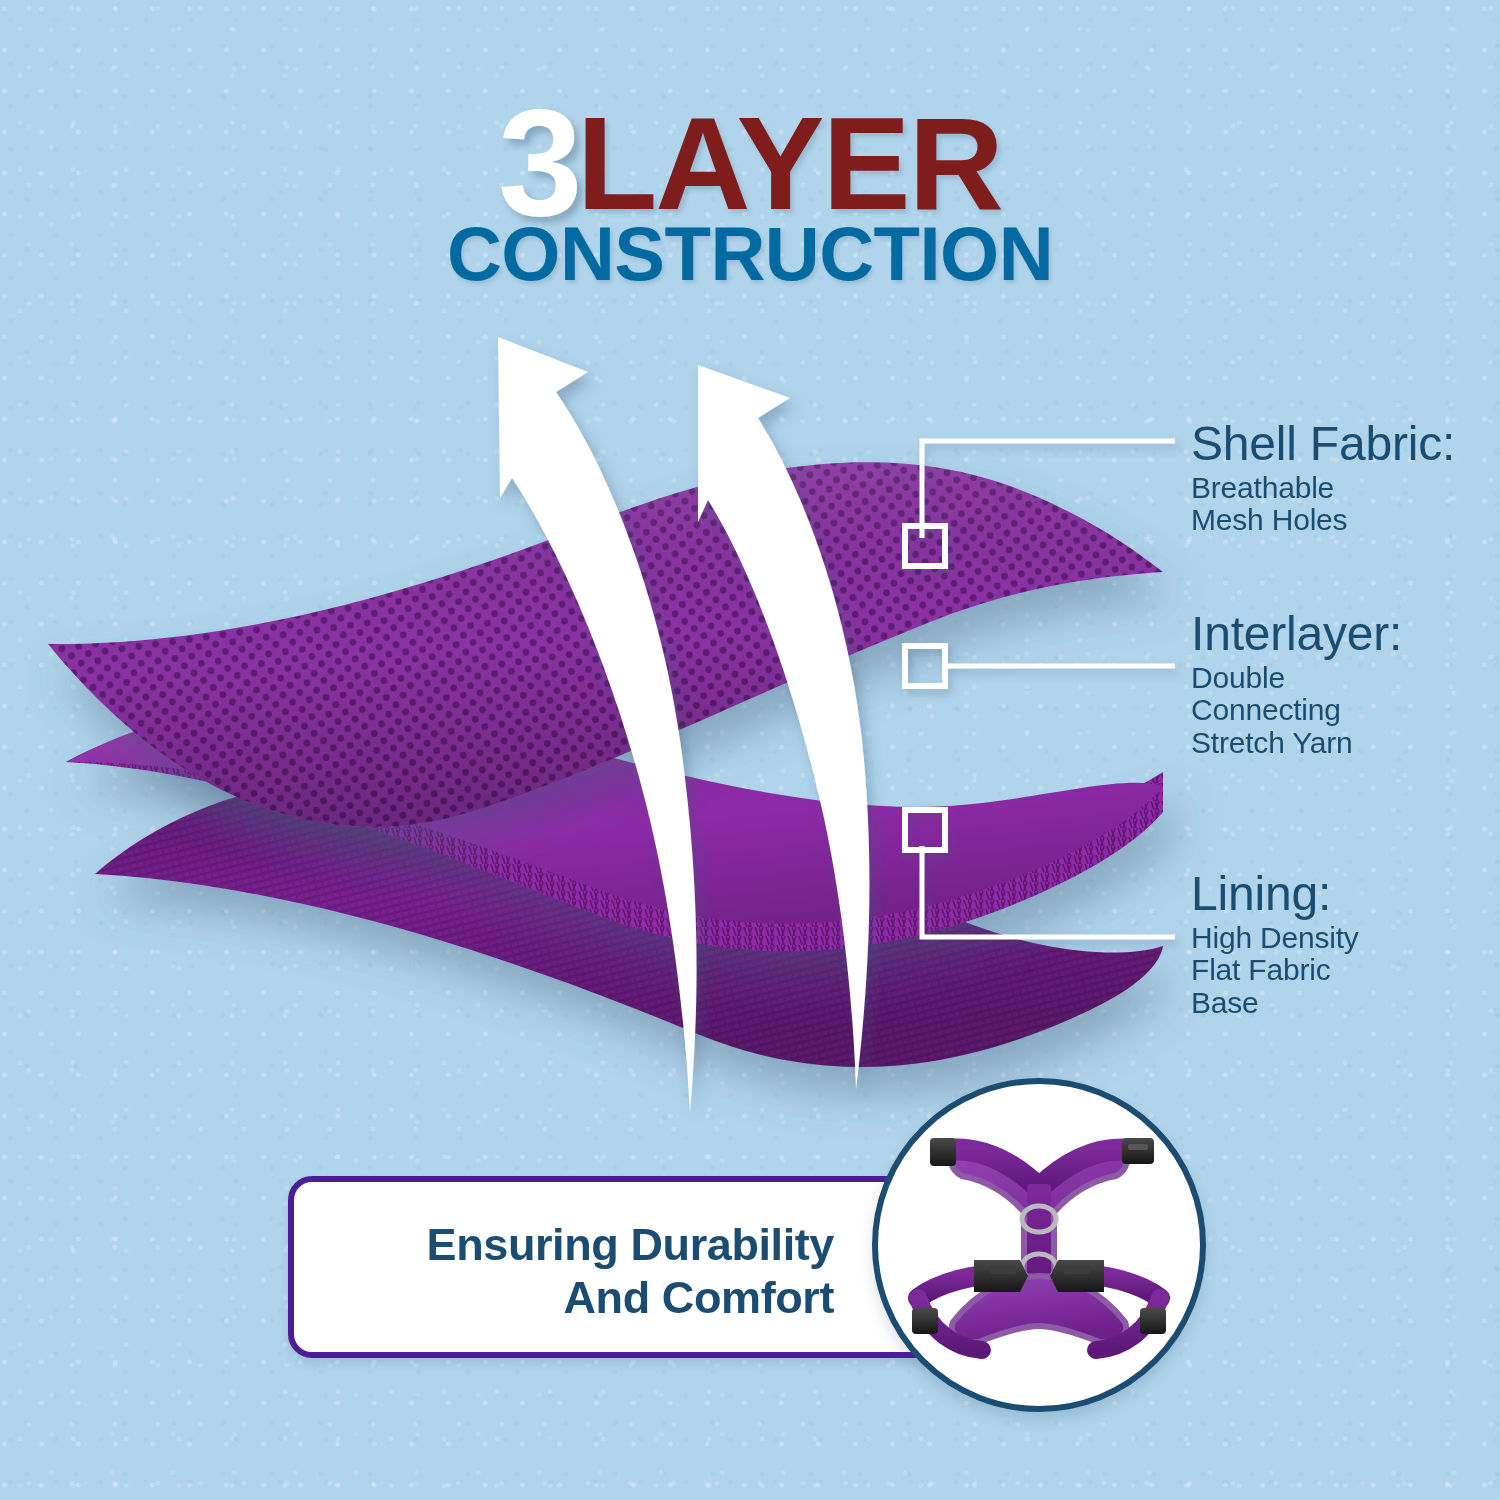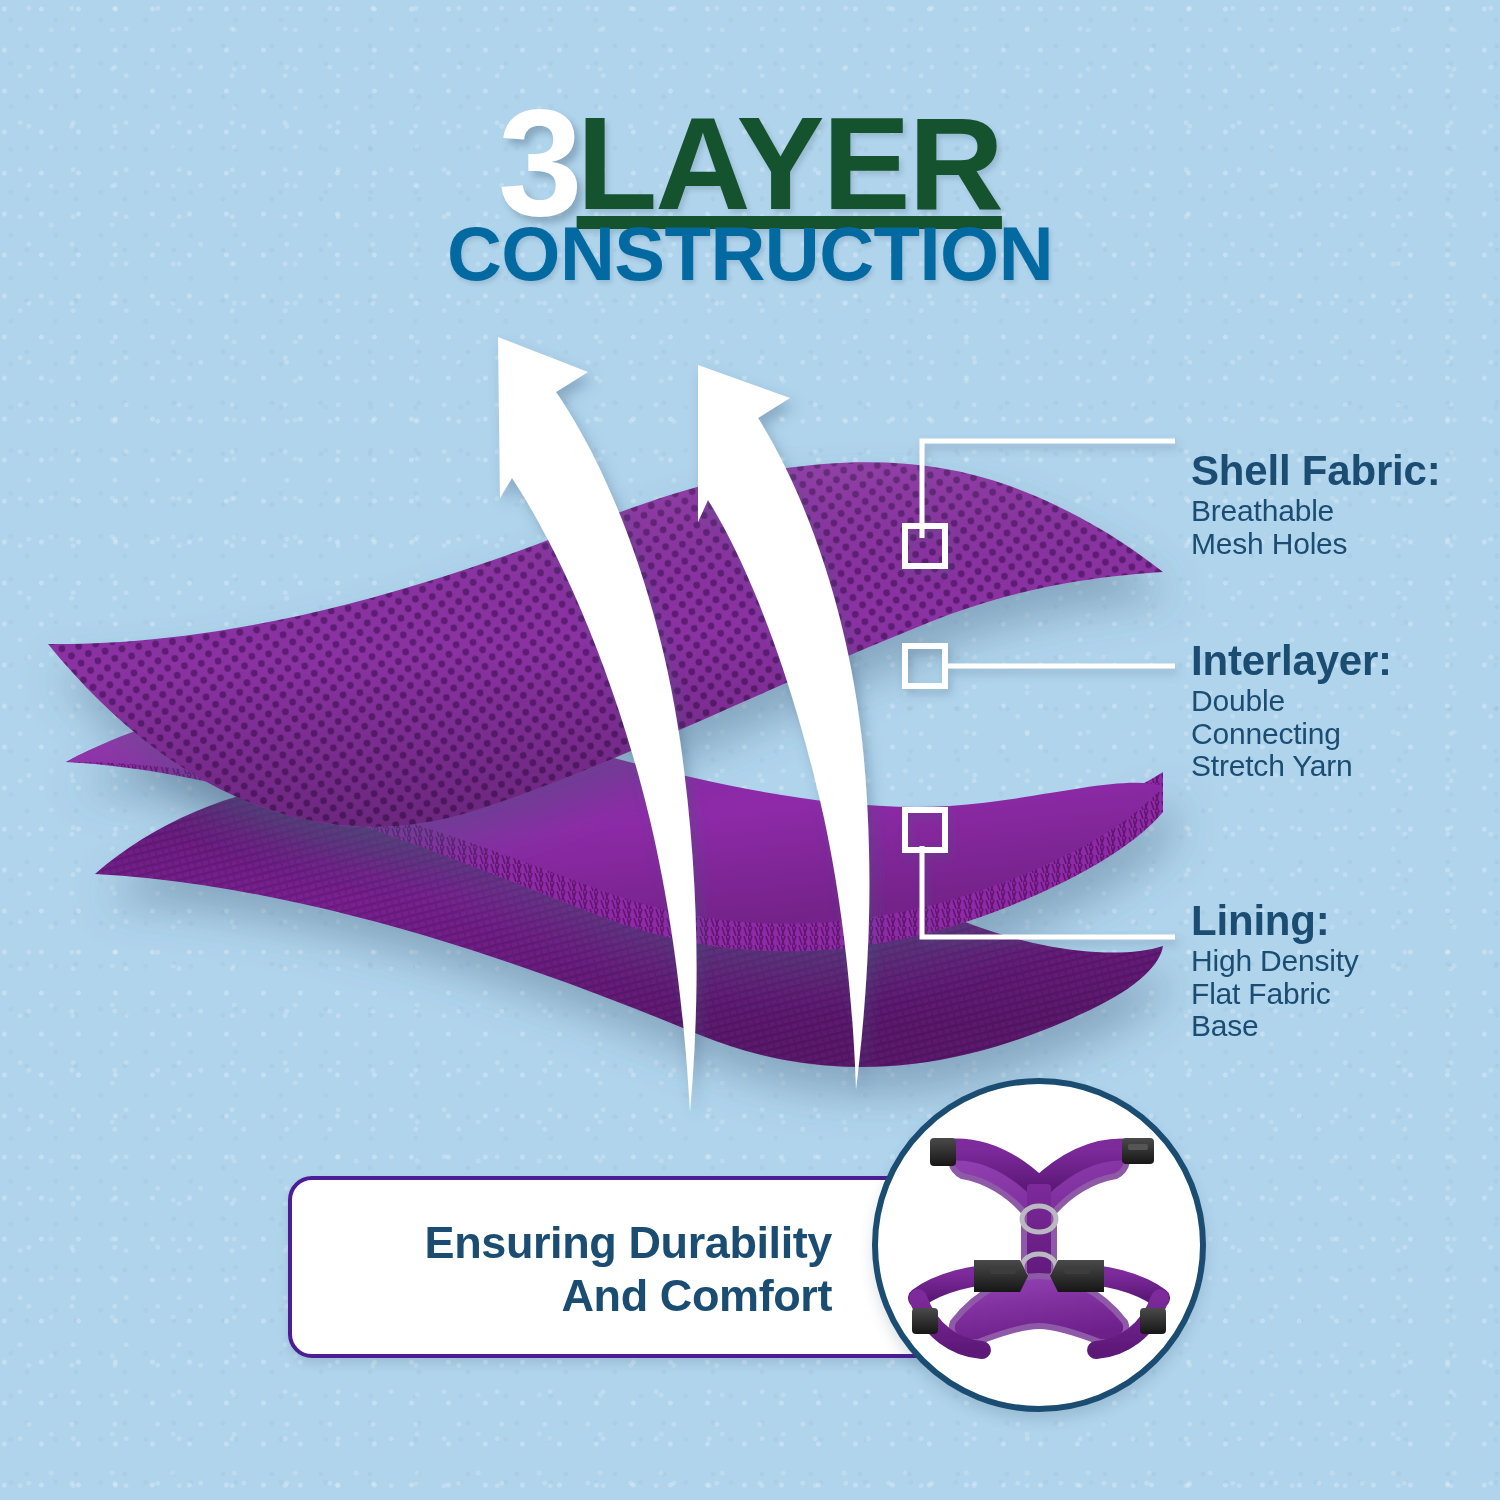--- a/index.html
+++ b/index.html
@@ -49,24 +49,23 @@
     font-size: 152px;
     font-weight: 800;
     color: #ffffff;
     text-shadow: 5px 6px 7px rgba(40,70,95,0.30);
     letter-spacing: -6px;
     vertical-align: -6px;
   }
   .title-main {
     font-size: 132px;
     font-weight: 800;
-    color: #14532d;
+    color: #7f1d1d;
     letter-spacing: -2px;
     text-shadow: 3px 4px 5px rgba(40,70,95,0.18);
-    text-decoration: underline;
   }
   .title-row-2 {
     display: block;
     margin-top: -22px;
     font-size: 76px;
     font-weight: 700;
     color: #0369a1;
     letter-spacing: -0.5px;
     text-shadow: 2px 3px 4px rgba(40,70,95,0.16);
   }
@@ -82,46 +81,45 @@
   }
 
   
   .callout {
     position: absolute;
     color: #1b4d73;
     line-height: 1.08;
   }
   .callout .ttl {
     display: block;
-    font-size: 42px;
-    font-weight: 700;
+    font-size: 48px;
+    font-weight: 400;
     letter-spacing: -0.2px;
     margin-bottom: 2px;
-    margin-top: 30px;
   }
   .callout .desc {
     display: block;
     font-size: 30px;
     font-weight: 400;
     letter-spacing: -0.2px;
     white-space: pre-line;
   }
   #callout-shell { left: 1191px; top: 418px; }
   #callout-inter { left: 1191px; top: 608px; }
   #callout-lining { left: 1191px; top: 868px; }
 
   
   #banner {
     position: absolute;
     left: 288px;
     top: 1176px;
     width: 690px;
     height: 182px;
     background: #ffffff;
-    border: 4px solid #4c1d95;
+    border: 6px solid #4c1d95;
     border-radius: 24px;
     box-sizing: border-box;
     box-shadow: 0 6px 10px rgba(40,70,95,0.14);
     padding-left: 40px;
   }
   #banner-text {
     position: absolute;
     left: 40px;
     top: 36px;
     width: 500px;

